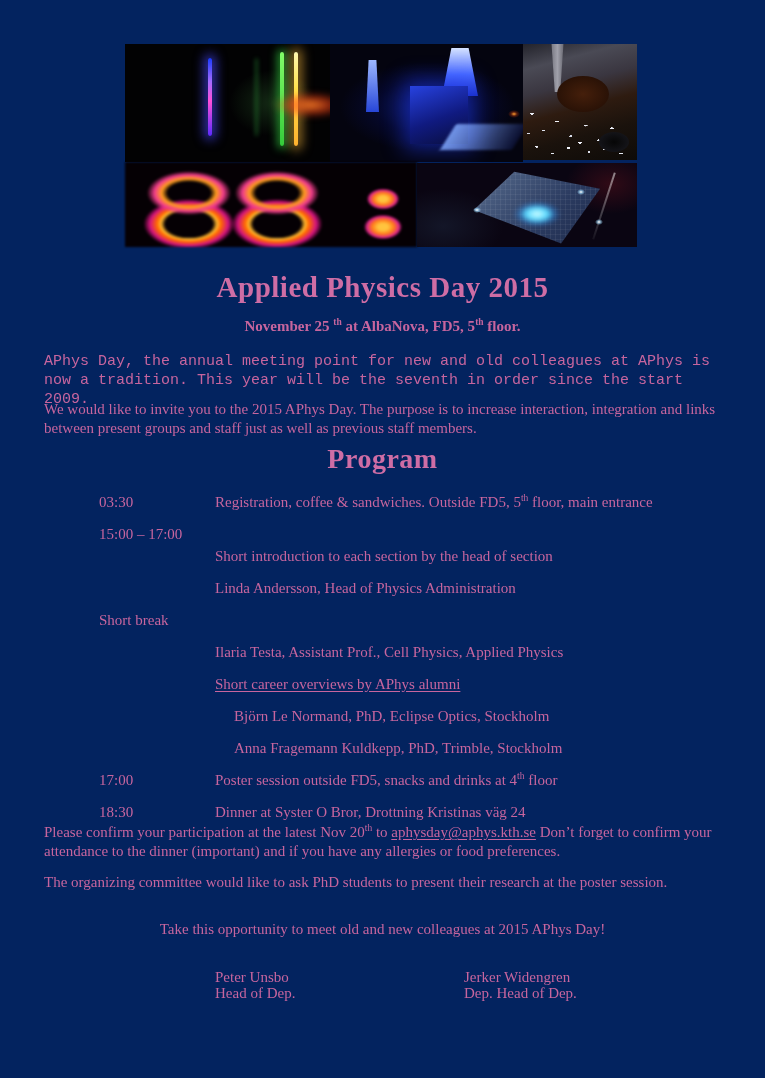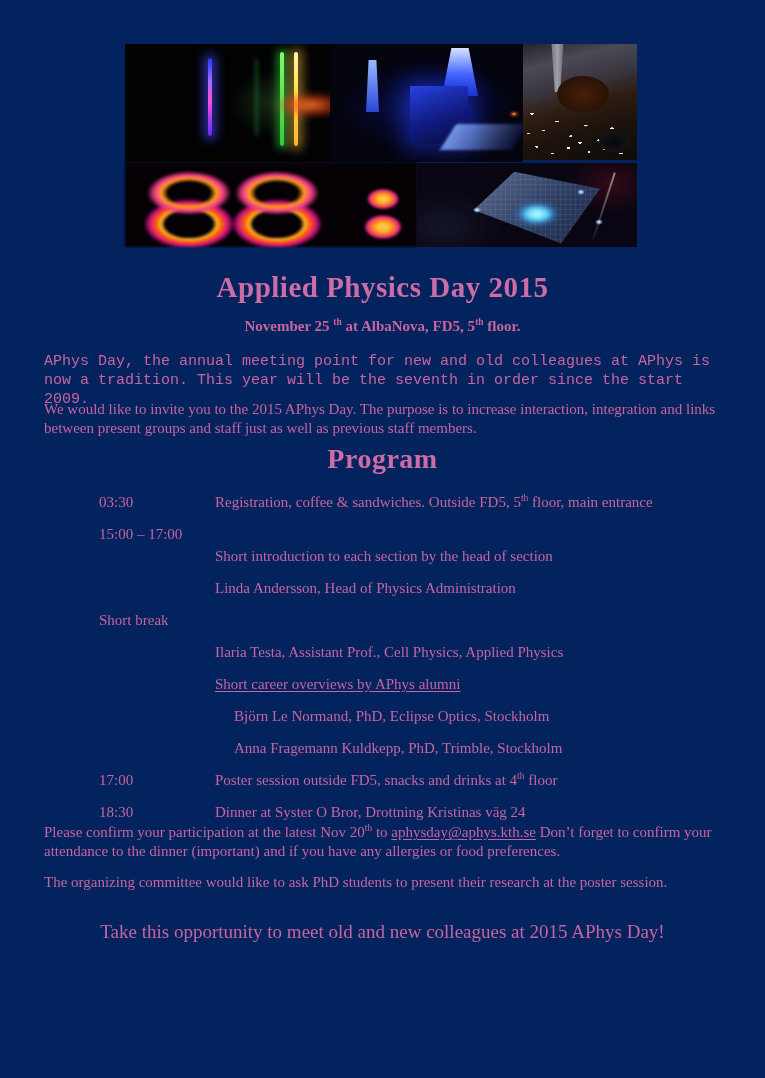--- a/index.html
+++ b/index.html
@@ -122,21 +122,21 @@
   .program-heading{position:absolute;left:0;top:443px;width:765px;
     font-size:28px;font-weight:bold;color:var(--heading);letter-spacing:.5px;}
   .program-list{position:absolute;left:99px;top:493px;width:630px;font-size:15px;}
   .program-row{display:flex;line-height:19px;margin-bottom:13px;}
   .program-row:nth-child(2){margin-bottom:3px;gap:28px;}
   .program-time{width:116px;flex-shrink:0;}
   .program-desc{flex:1;}
   .program-row.indent .program-desc{padding-left:19px;}
   .confirm-para{top:823px;}
   .note-para{top:873px;}
-  .invite-line{position:absolute;left:0;top:921px;width:765px;font-size:19px;}
+  .invite-line{position:absolute;left:0;top:921px;width:765px;font-size:15px;}
   .signatures{position:absolute;left:215px;top:969px;width:480px;display:flex;font-size:15px;line-height:16px;}
   .sig{width:249px;}
   .sig:last-child{width:auto;}
   .link{cursor:pointer;}
 </style>
 </head>
 <body>
 
 <div class="page">
 
@@ -240,14 +240,25 @@
     <div class="program-desc"><span>Dinner at Syster O Bror, Drottning Kristinas väg 24</span></div>
   </div>
 </div>
 
   <div class="para confirm-para"><span>Please confirm your participation at the latest Nov 20</span><sup>th</sup><span> to </span><span class="u link">aphysday@aphys.kth.se</span><span> Don’t forget to confirm your attendance to the dinner (important) and if you have any allergies or food preferences.</span></div>
 
   <div class="para note-para">The organizing committee would like to ask PhD students to present their research at the poster session.</div>
 
   <div class="invite-line center">Take this opportunity to meet old and new colleagues at 2015 APhys Day!</div>
 
-
+  <div class="signatures">
+  <div class="sig">
+    <div>Peter Unsbo</div>
+    <div>Head of Dep.</div>
+  </div>
+
+  <div class="sig">
+    <div>Jerker Widengren</div>
+    <div>Dep. Head of Dep.</div>
+  </div>
 </div>
 
+</div>
+
 </body></html>

